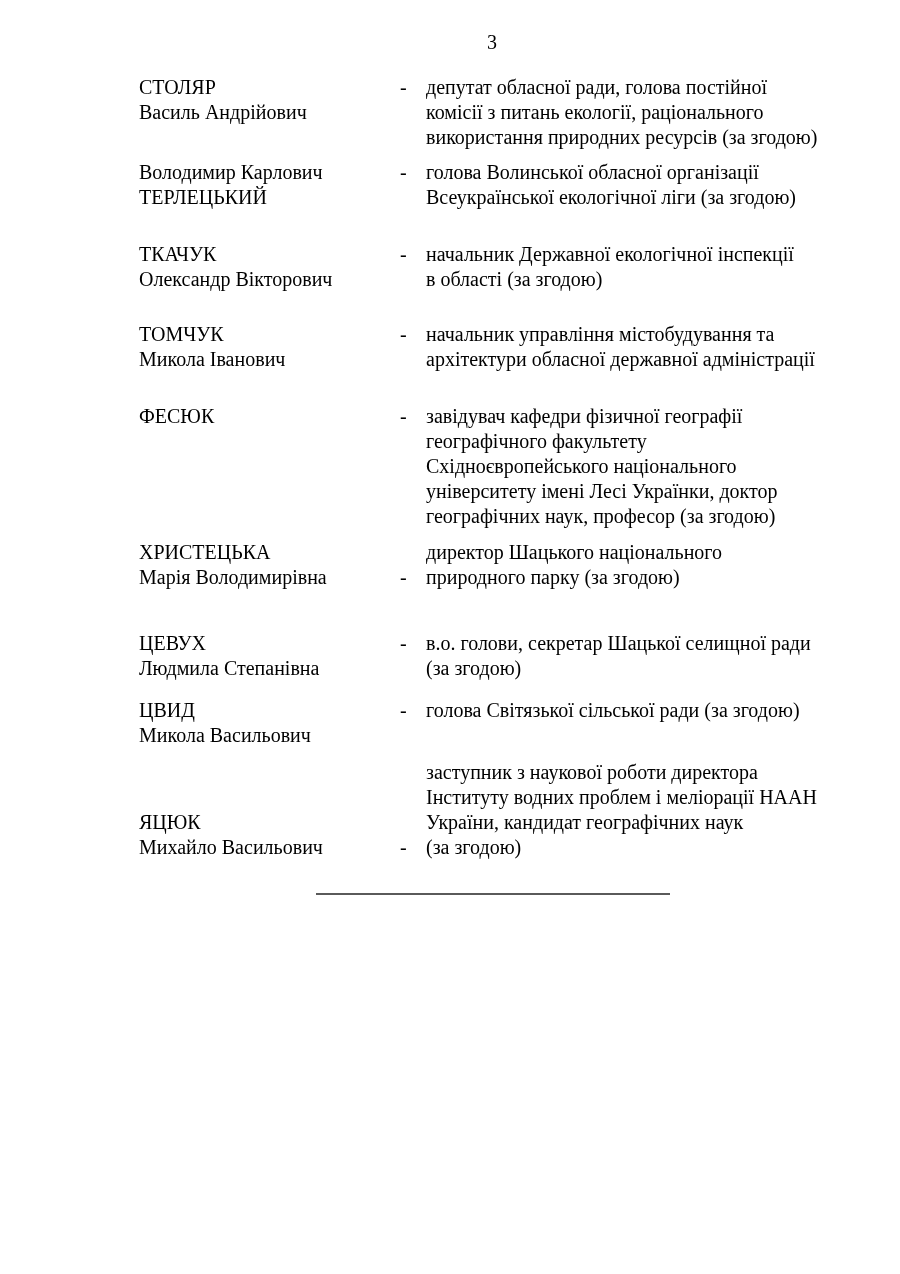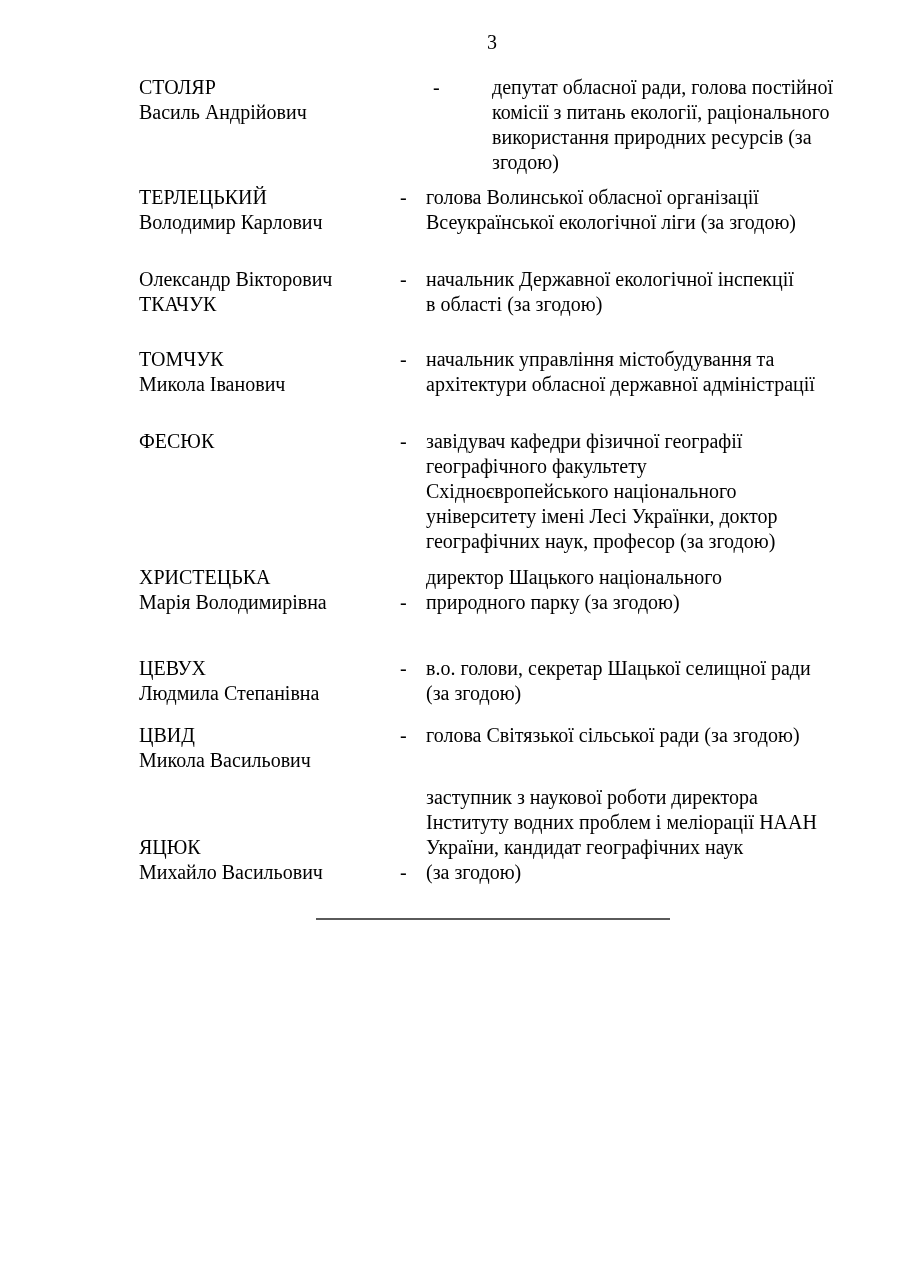--- a/index.html
+++ b/index.html
@@ -36,21 +36,21 @@
     flex: 0 0 261px;
   }
   .dash-col {
     width: 26px;
     flex: 0 0 26px;
   }
   .role-col {
     flex: 1 1 auto;
     white-space: pre-line;
   }
-  .mt-20 { margin-top: 20px; gap: 33px; }
+  .mt-20 { margin-top: 20px; }
   .mt-10 { margin-top: 10px; }
   .mt-32 { margin-top: 32px; }
   .mt-30 { margin-top: 30px; }
   .mt-11 { margin-top: 11px; align-items: flex-end; }
   .mt-23 { margin-top: 41px; }
   .mt-17 { margin-top: 17px; }
   .mt-12 { margin-top: 12px; align-items: flex-end; }
   .signature-line {
     margin-top: 33px;
     margin-left: 177px;
@@ -72,32 +72,32 @@
       <div>Василь Андрійович</div>
     </div>
     <div class="dash-col">-</div>
     <div class="role-col">депутат обласної ради, голова постійної
 комісії з питань екології, раціонального
 використання природних ресурсів (за згодою)</div>
   </div>
 
   <div class="member-row mt-10">
     <div class="name-col">
+      <div>Володимир Карлович</div>
       <div>ТЕРЛЕЦЬКИЙ</div>
-      <div>Володимир Карлович</div>
     </div>
     <div class="dash-col">-</div>
     <div class="role-col">голова Волинської обласної організації
 Всеукраїнської екологічної ліги (за згодою)</div>
   </div>
 
   <div class="member-row mt-32">
     <div class="name-col">
+      <div>ТКАЧУК</div>
       <div>Олександр Вікторович</div>
-      <div>ТКАЧУК</div>
     </div>
     <div class="dash-col">-</div>
     <div class="role-col">начальник Державної екологічної інспекції
 в області (за згодою)</div>
   </div>
 
   <div class="member-row mt-30">
     <div class="name-col">
       <div>ТОМЧУК</div>
       <div>Микола Іванович</div>

